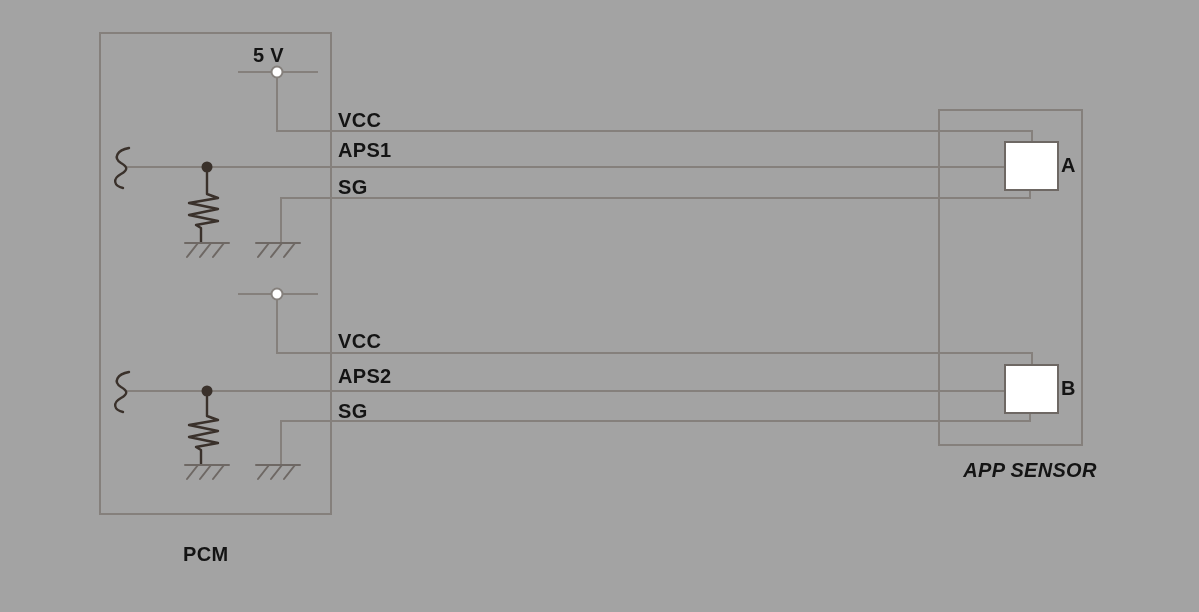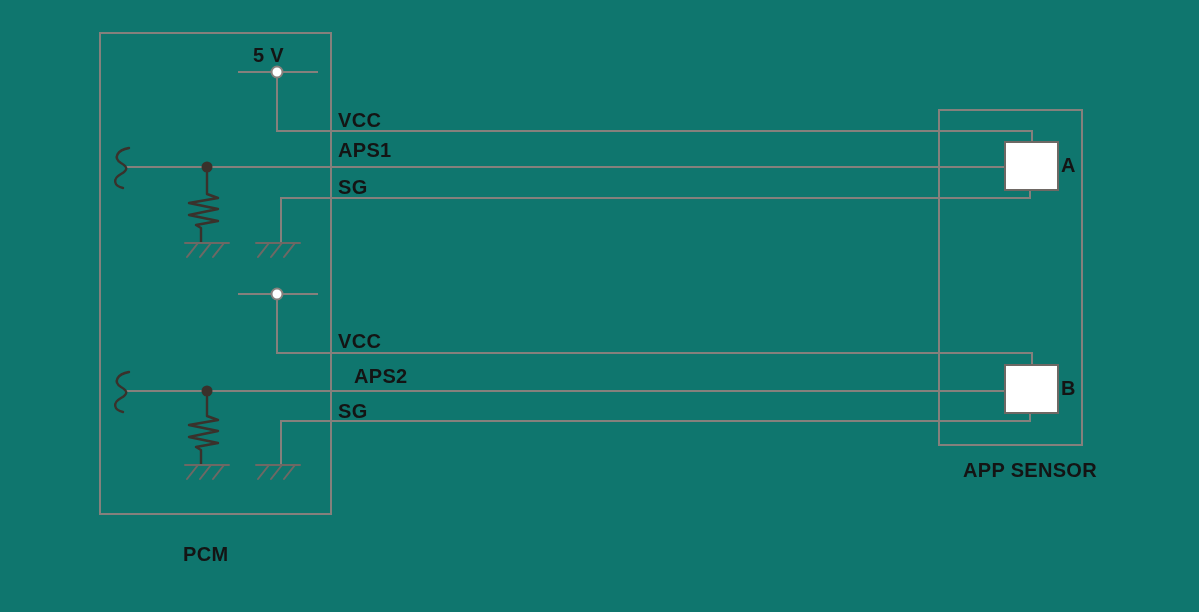--- a/index.html
+++ b/index.html
@@ -1,19 +1,19 @@
 <!DOCTYPE html>
 <html><head>
 <meta charset="utf-8">
 <style>
   html,body{margin:0;padding:0;background:#ffffff;}
   #stage{
     position:relative;
     width:1199px;height:612px;
-    background:#0f766e;
+    background:#a3a3a3;
     font-family:"Liberation Sans", sans-serif;
     overflow:hidden;
   }
   #schematic{position:absolute;left:0;top:0;}
   .lbl{
     position:absolute;
     font-family:"Liberation Sans", sans-serif;
     font-weight:bold;
     font-size:20px;
     line-height:20px;
@@ -77,22 +77,22 @@
     </g>
   </svg>
 
   <span class="lbl" style="left:253px;top:45px;">5 V</span>
 
   <span class="lbl" style="left:338px;top:110px;">VCC</span>
   <span class="lbl" style="left:338px;top:140px;">APS1</span>
   <span class="lbl" style="left:338px;top:177px;">SG</span>
 
   <span class="lbl" style="left:338px;top:331px;">VCC</span>
-  <span class="lbl" style="left:354px;top:366px;text-align:center;">APS2</span>
+  <span class="lbl" style="left:338px;top:366px;text-align:center;">APS2</span>
   <span class="lbl" style="left:338px;top:401px;">SG</span>
 
   <span class="lbl" style="left:1061px;top:155px;">A</span>
   <span class="lbl" style="left:1061px;top:378px;">B</span>
 
   <span class="lbl" style="left:183px;top:544px;">PCM</span>
-  <span class="lbl" style="left:1030px;top:460px;transform:translateX(-50%);">APP SENSOR</span>
+  <span class="lbl" style="left:1030px;top:460px;transform:translateX(-50%);font-style:italic;">APP SENSOR</span>
 
 </div>
 
 </body></html>

